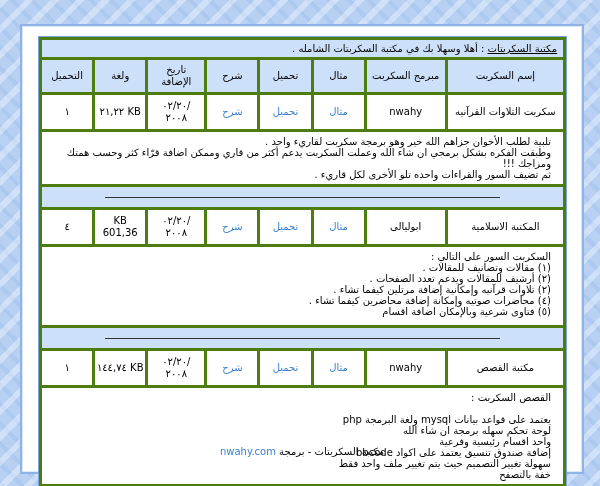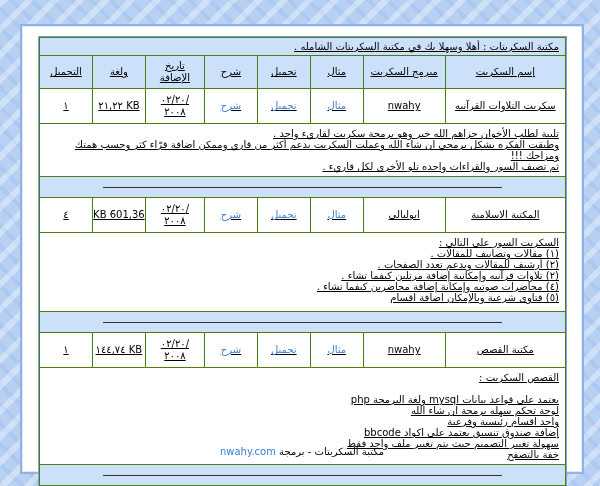--- a/index.html
+++ b/index.html
@@ -20,35 +20,34 @@
     box-shadow: inset 0 0 0 1px #dbe8fa;
   }
   .main {
     position:absolute; left:16px; top:10px; width:527px;
     border:1px solid #7aa5dd;
     background:#fff;
     direction:rtl;
   }
   table { border-collapse:collapse; width:100%; direction:rtl; }
   td, th {
-    border:1px solid #4d7c0f;
+    border:3px solid #4d7c0f;
     text-align:center; vertical-align:middle;
     font-weight:normal; font-size:10px;
     padding:0;
-    text-decoration:underline;
   }
   .welcome {
     background:#cde0f9; height:17px; text-align:right; padding-right:6px;
   }
   .welcome u { text-decoration:underline; }
   .hdr th { background:#cde0f9; height:32px; line-height:12px; }
   .row td { height:34px; background:#fff; line-height:12px; }
   .row td a { color:#3a7fd0; text-decoration:none; }
   .desc td {
-    text-align:right; padding:4px 6px; line-height:11px; vertical-align:top;
+    text-align:right; padding:4px 12px; line-height:11px; vertical-align:top;
   }
   .sep td { background:#cde0f9; height:20px; }
   .sep .line { width:76%; margin:0 auto; border-top:1px solid #333; }
   .footer {
     position:absolute; left:0; width:100%; top:420px; text-align:center;
     direction:rtl; font-size:10px;
   }
   .footer a { color:#3a7fd0; text-decoration:none; }
 </style>
 </head>

